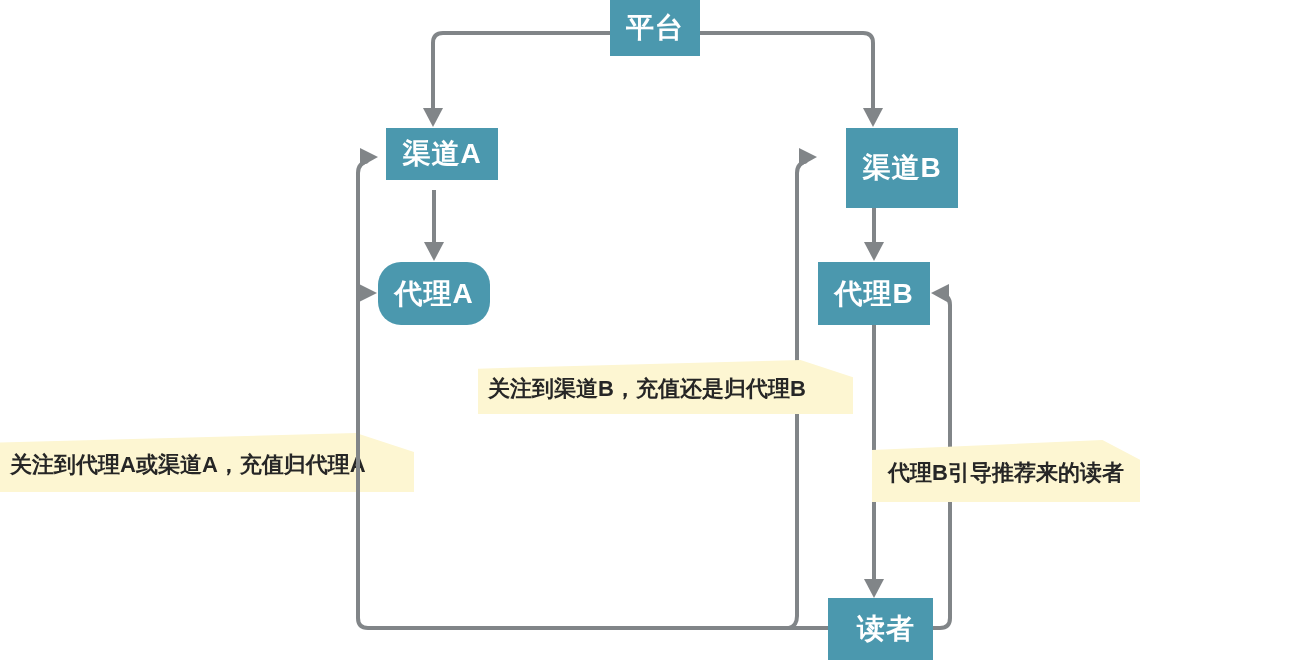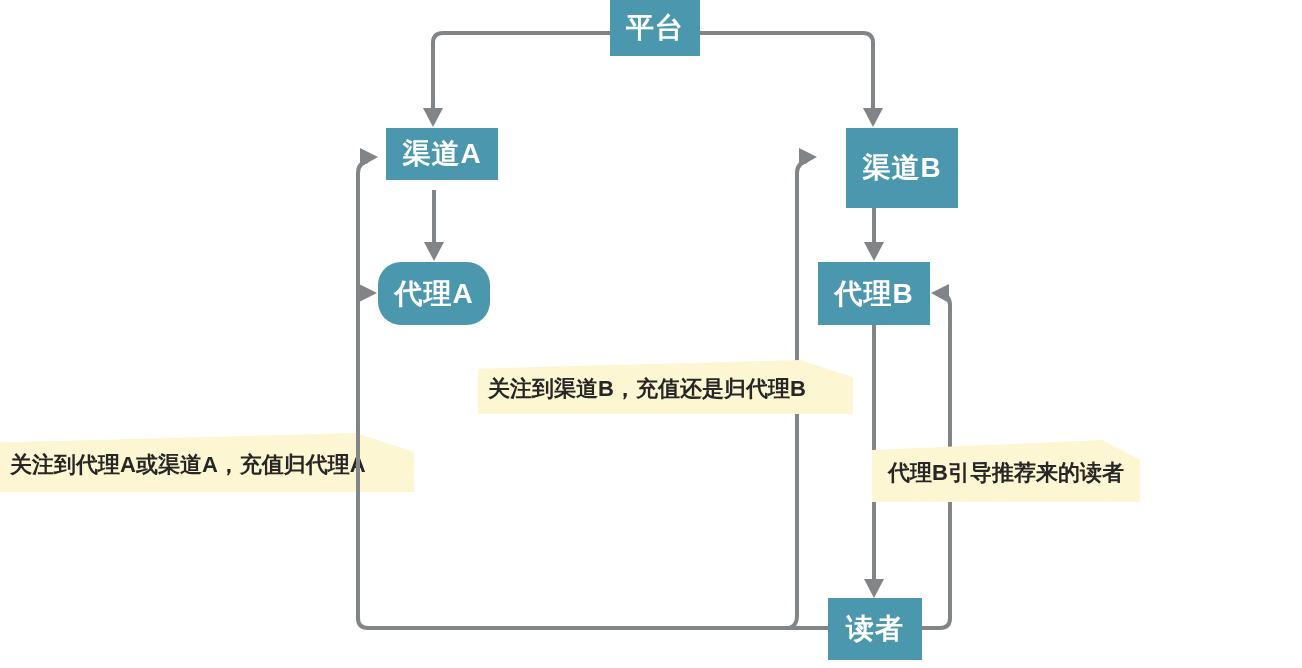--- a/index.html
+++ b/index.html
@@ -96,17 +96,17 @@
   </div>
   <div class="node" style="left: 378px; top: 262px; width: 112px; height: 63px; border-radius: 23px;">
     <span>代理A</span>
   </div>
   <div class="node" style="left: 818px; top: 128px; width: 112px; height: 80px; margin-left: 28px;">
     <span>渠道B</span>
   </div>
   <div class="node" style="left: 818px; top: 262px; width: 112px; height: 63px; align-items: center;">
     <span>代理B</span>
   </div>
-  <div class="node" style="left: 828px; top: 598px; width: 94px; height: 62px;">
+  <div class="node" style="left: 828px; top: 598px; width: 94px; height: 62px; padding-left: 11px;">
     <span>读者</span>
   </div>
 
 </div>
 
 </body></html>

